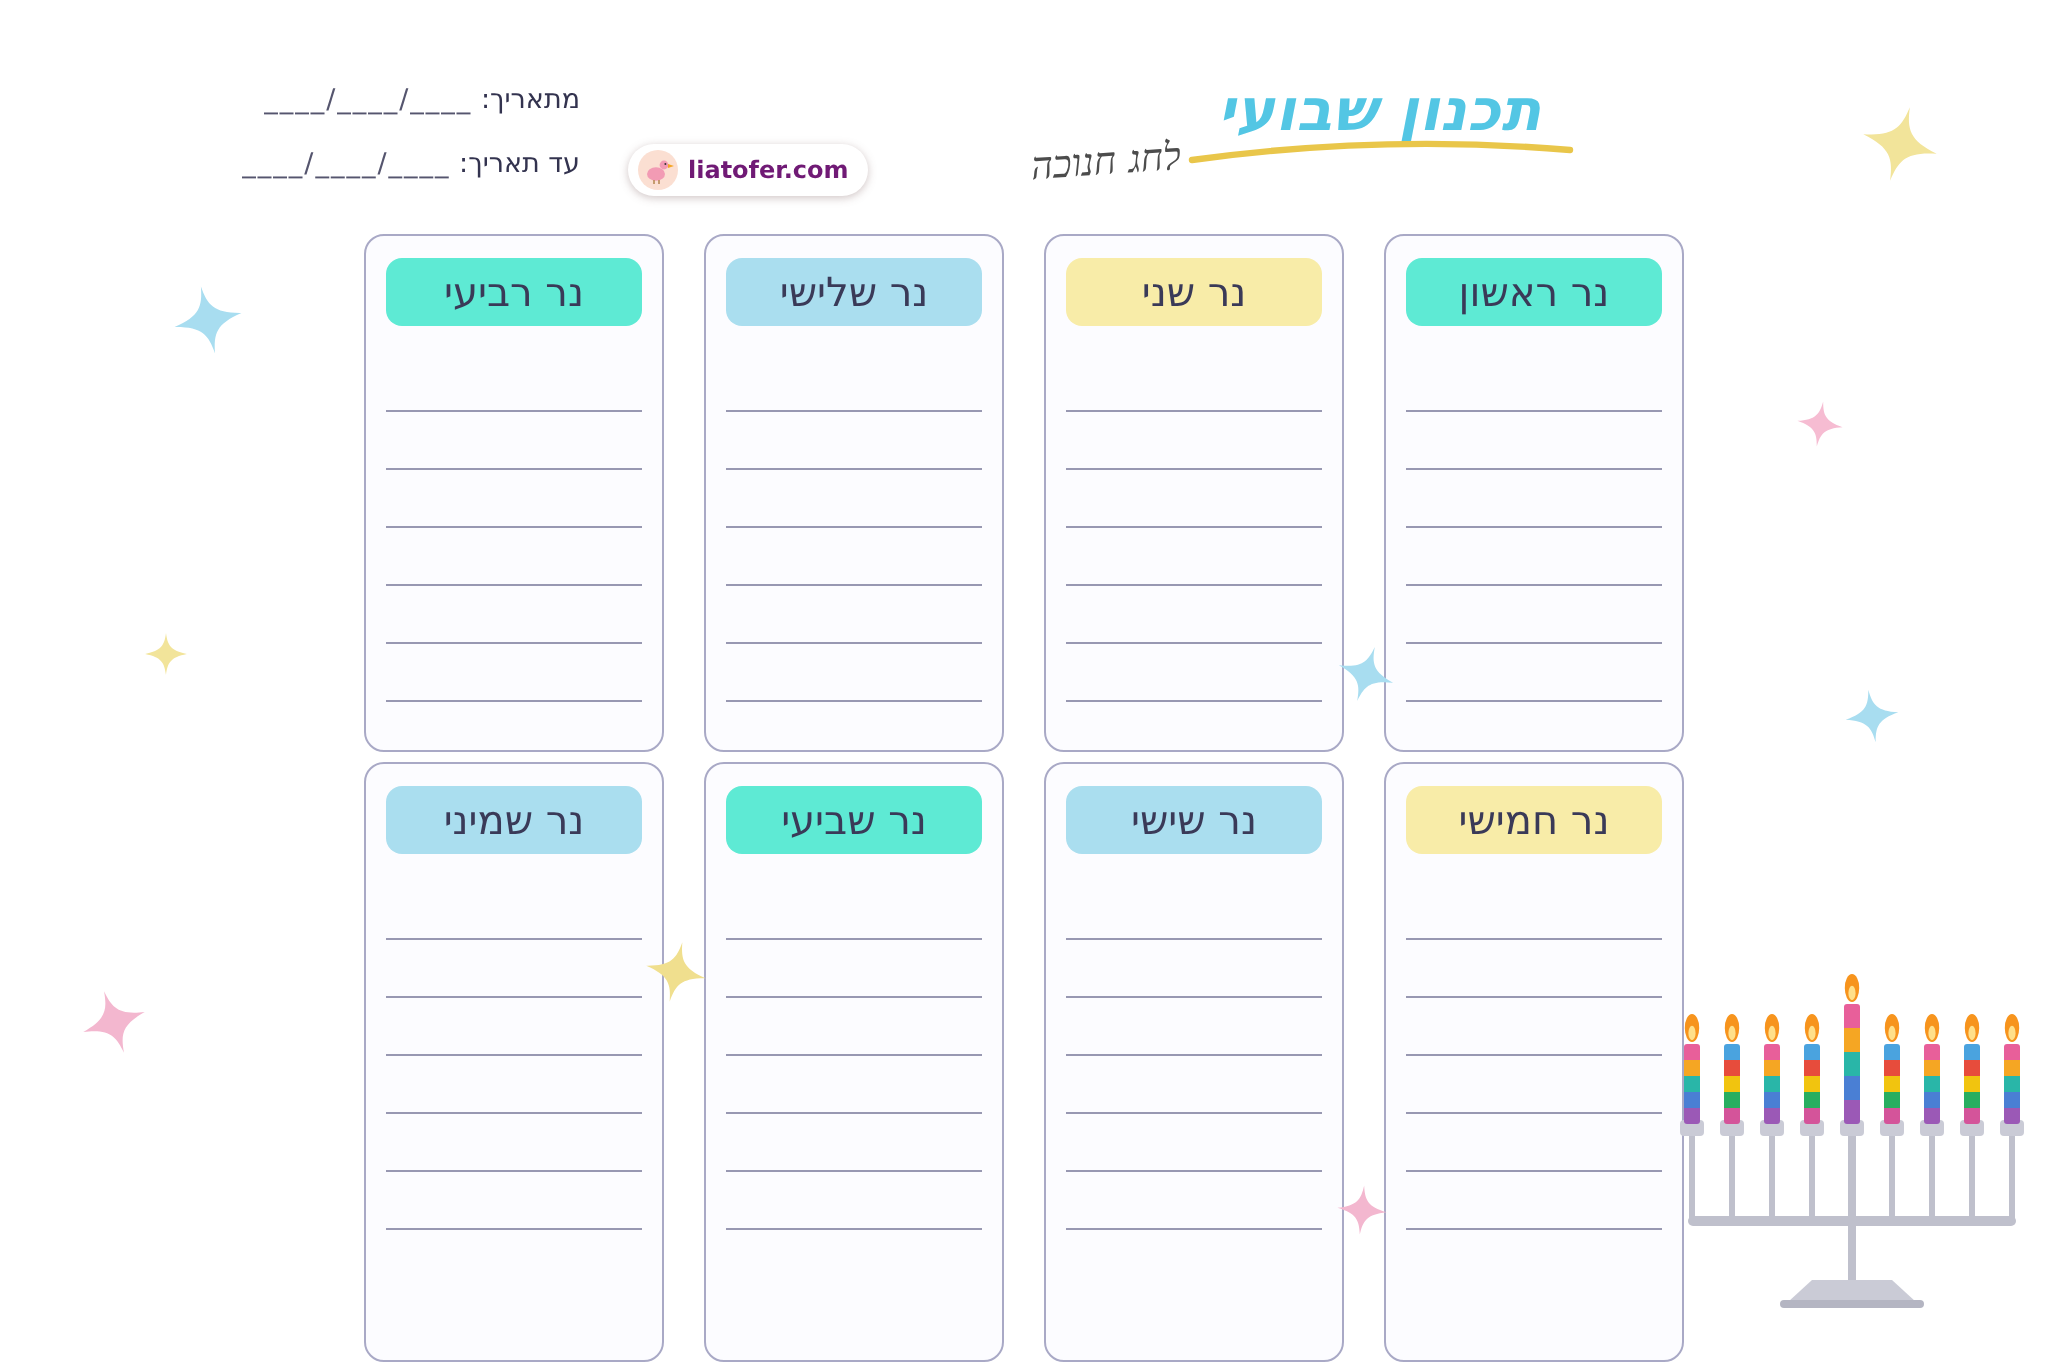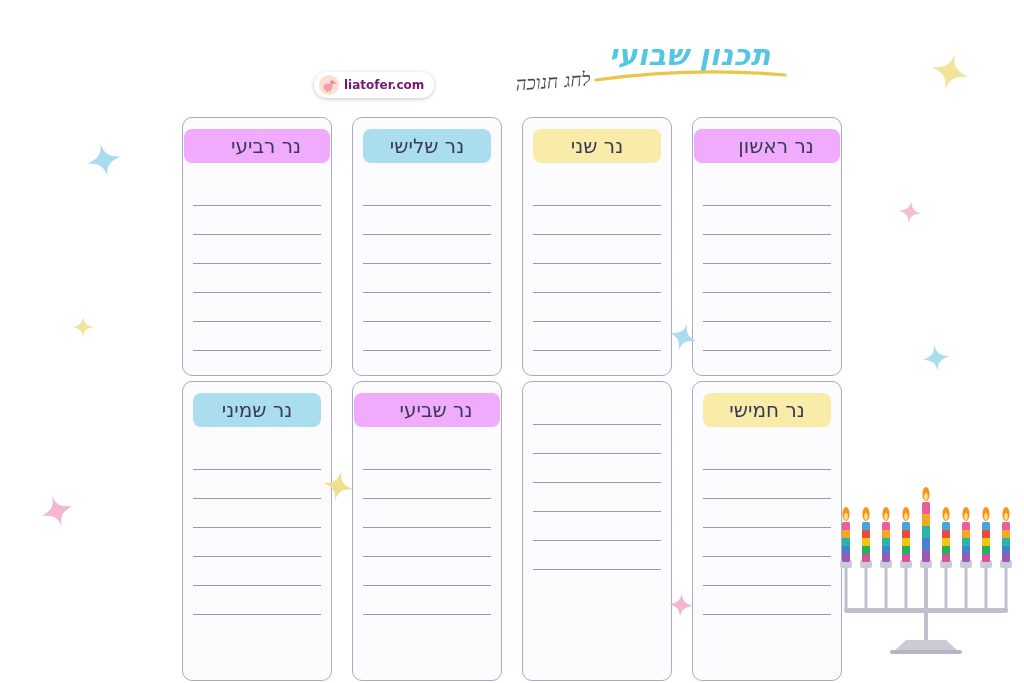--- a/index.html
+++ b/index.html
@@ -34,21 +34,21 @@
     box-sizing:border-box;
   }
   .row-top{top:117px;height:259px;}
   .row-bottom{top:381px;height:300px;}
   .col0{left:182px;}.col1{left:352px;}.col2{left:522px;}.col3{left:692px;}
   .pill{
     margin:11px auto 0;width:128px;height:34px;border-radius:8px;
     display:flex;align-items:center;justify-content:center;
     font-size:20px;color:#3a3a58;
   }
-  .pill[data-color="pink"]{background:#f0abfc;padding-left:18px;}
+  .pill[data-color="pink"]{background:#5eead4;}
   .pill[data-color="blue"]{background:#aadeef;}
   .pill[data-color="yellow"]{background:#f8eca8;}
   .lines{
     width:128px;height:176px;margin:14px auto 0;
     background:repeating-linear-gradient(to bottom,transparent 0 28px,#9898b2 28px 29px);
   }
   
   .spark{position:absolute;}
   .menorah{position:absolute;left:832px;top:482px;}
 </style>
@@ -56,20 +56,30 @@
 <body>
 
 <div class="page">
 
   <div class="title" dir="rtl">תכנון שבועי</div>
   <svg class="swoosh" viewBox="0 0 196 14">
     <path d="M3 10 Q 98 -3 192 5" fill="none" stroke="#e9c64a" stroke-width="3.2" stroke-linecap="round"></path>
   </svg>
   <div class="subtitle" dir="rtl">לחג חנוכה</div>
 
+  <div class="dates">
+    <div class="date-row">
+      <span>מתאריך:</span>
+      <span class="blank">____/____/____</span>
+    </div>
+    <div class="date-row">
+      <span>עד תאריך:</span>
+      <span class="blank">____/____/____</span>
+    </div>
+  </div>
 
   <div class="logo">
     <span class="bird-wrap">
       <svg width="16" height="16" viewBox="0 0 16 16">
         <ellipse cx="7" cy="10" rx="4.5" ry="3.4" fill="#f29bb4"></ellipse>
         <circle cx="11" cy="5.5" r="2.2" fill="#f29bb4"></circle>
         <path d="M13 5 L16 6 L13 7 Z" fill="#f5a623"></path>
         <path d="M6 13 L6 15 M8.5 13 L8.5 15" stroke="#b98a56" stroke-width="0.8"></path>
         <circle cx="11.7" cy="5" r="0.5" fill="#333"></circle>
       </svg>
@@ -108,20 +118,23 @@
     </div>
     <div class="lines"></div>
   </div>
   <div class="card row-bottom col1">
     <div class="pill" data-color="pink">
       <span dir="rtl">נר שביעי</span>
     </div>
     <div class="lines"></div>
   </div>
   <div class="card row-bottom col2">
+    <div class="pill" data-color="blue">
+      <span dir="rtl">נר שישי</span>
+    </div>
     <div class="lines"></div>
   </div>
   <div class="card row-bottom col3">
     <div class="pill" data-color="yellow">
       <span dir="rtl">נר חמישי</span>
     </div>
     <div class="lines"></div>
   </div>
 
   <svg class="spark" style="left:930px;top:52px;width:40px;height:40px;transform:rotate(15deg)" viewBox="0 0 40 40">

